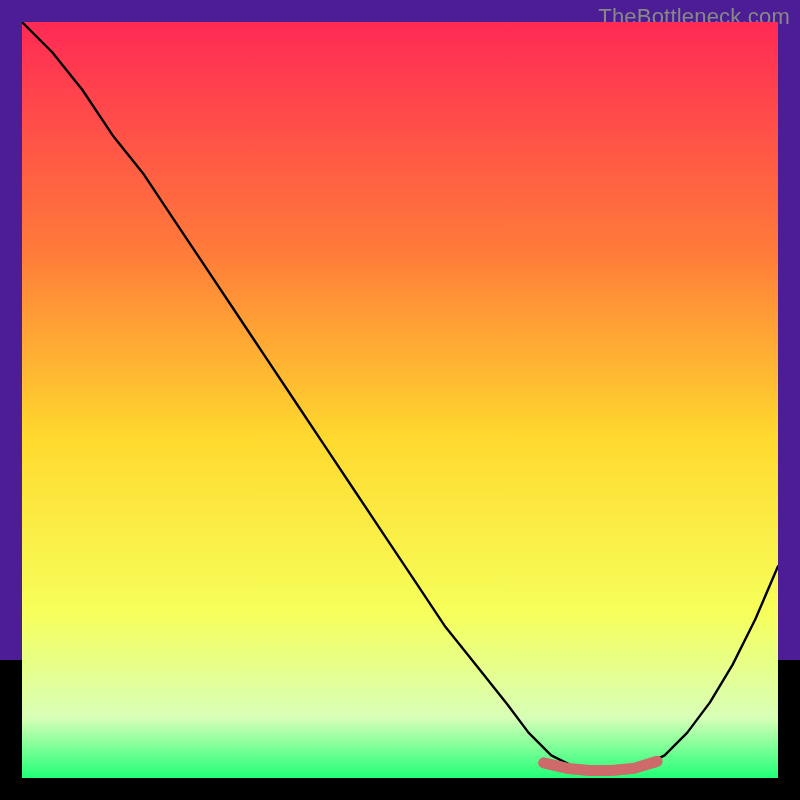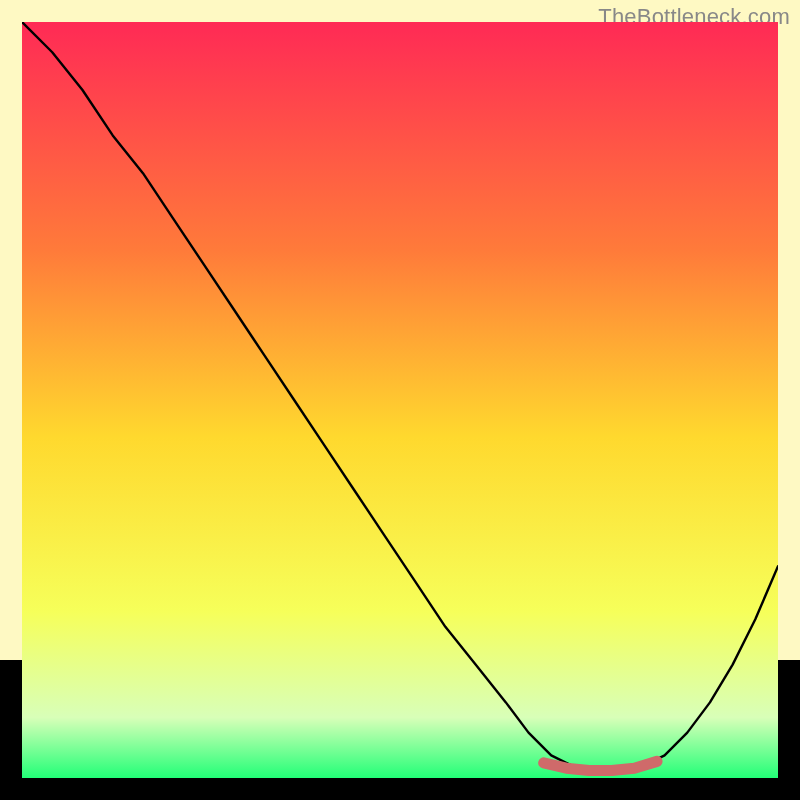--- a/index.html
+++ b/index.html
@@ -10,21 +10,21 @@
     background: #000;
     overflow: hidden;
     font-family: Arial, Helvetica, sans-serif;
   }
   .frame {
     position: absolute;
     left: 0;
     top: 0;
     width: 800px;
     height: 660px;
-    background: #fef9c3;
+    background: #4c1d95;
   }
   .watermark {
     position: absolute;
     top: 4px;
     right: 10px;
     color: #888;
     font-size: 22px;
     font-weight: 400;
     letter-spacing: 0.2px;
     user-select: none;

